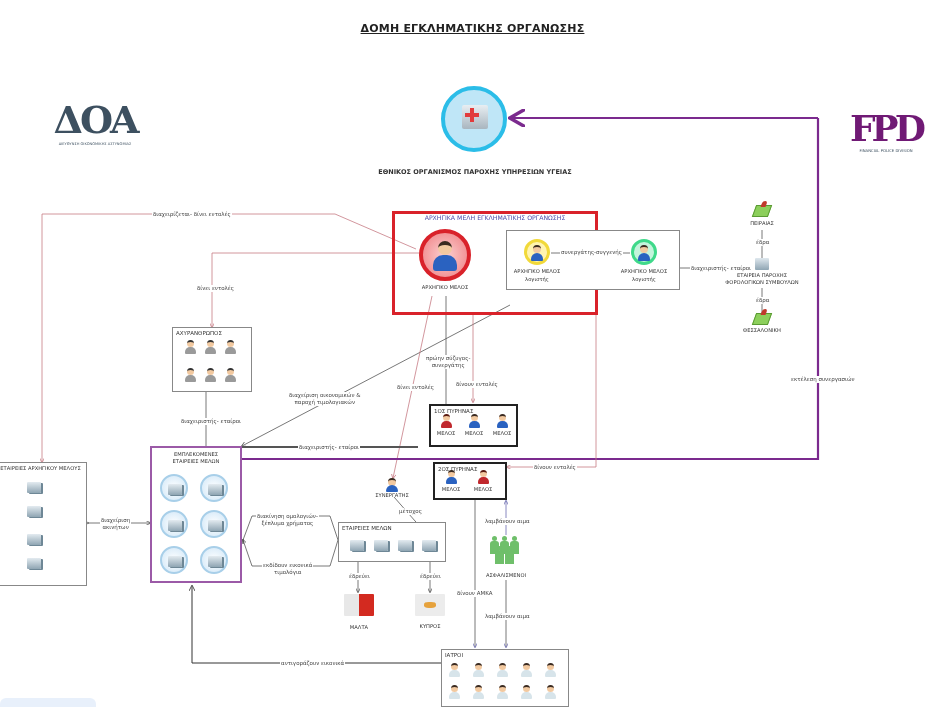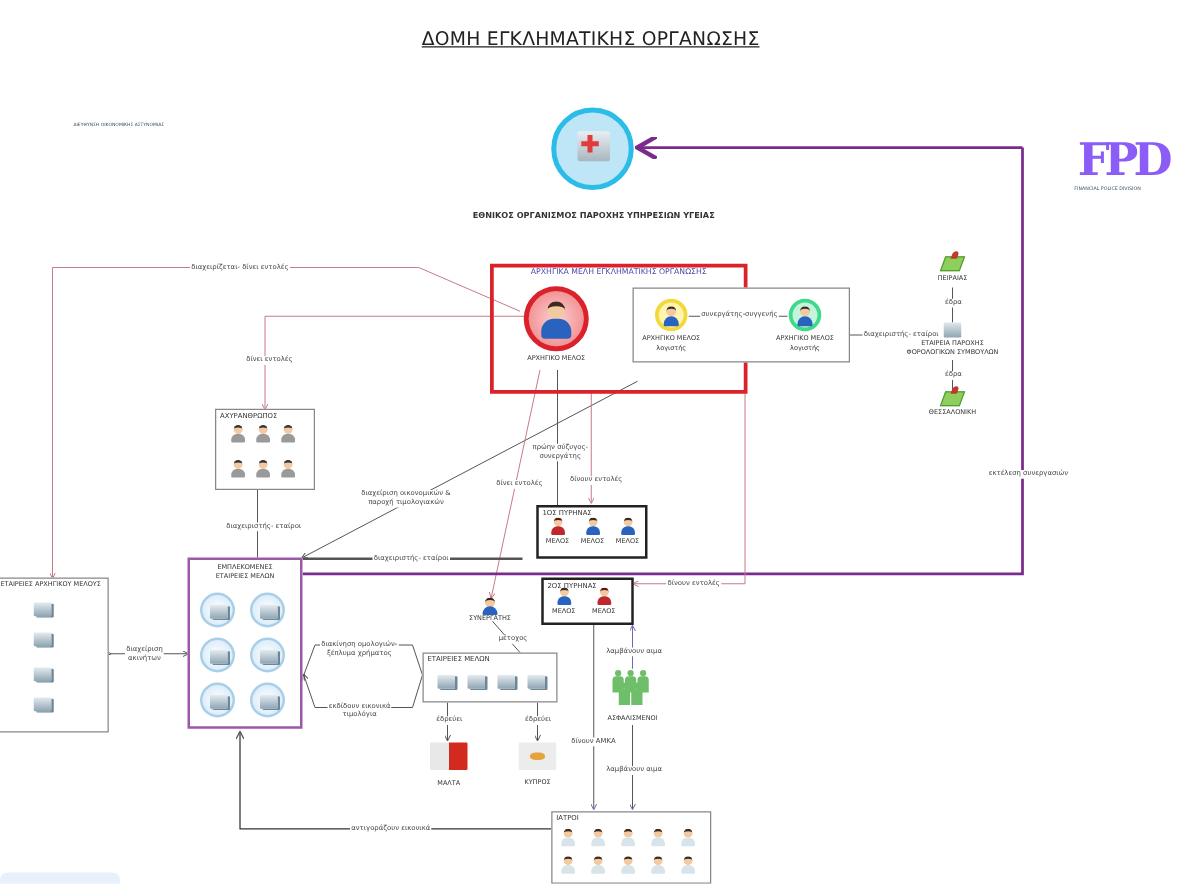--- a/index.html
+++ b/index.html
@@ -1,18 +1,18 @@
 <!DOCTYPE html>
 <html><head>
 <meta charset="utf-8">
 <style>
   html, body { margin:0; padding:0; }
   body { width:945px; height:707px; background:#ffffff; position:relative; overflow:hidden; font-family:"DejaVu Sans", sans-serif; }
   .abs { position:absolute; }
-  .title { left:0; width:945px; top:22px; text-align:center; font-family:"DejaVu Sans", sans-serif; font-weight:normal; font-size:15px; color:#222; text-decoration:underline; letter-spacing:0.2px; }
+  .title { left:0; width:945px; top:22px; text-align:center; font-family:"DejaVu Sans", sans-serif; font-weight:bold; font-size:11px; color:#222; text-decoration:underline; letter-spacing:0.2px; }
   .lbl { font-size:5.5px; color:#444; white-space:nowrap; background:#fff; padding:0 1px; line-height:7px; }
   .lblc { text-align:center; }
   .box { border:1px solid #888; background:#fff; box-sizing:border-box; }
   .boxhead { font-size:5.5px; color:#333; position:absolute; left:3px; top:2px; white-space:nowrap; }
   svg.lines { position:absolute; left:0; top:0; }
   .node-caption { font-size:5.2px; color:#333; text-align:center; white-space:nowrap; }
   .logo-text { font-family:"DejaVu Serif", serif; font-weight:bold; color:#3f5566; }
   .bottom-tab { left:0; top:698px; width:96px; height:12px; background:#e8f0fb; border-radius:6px 6px 0 0; }
 </style>
 </head>
@@ -73,24 +73,25 @@
 
   <line x1="475" y1="500" x2="475" y2="647" stroke="#555" stroke-width="0.8" marker-end="url(#arrB)"></line>
 
   <line x1="506" y1="535" x2="506" y2="501" stroke="#6a6ab0" stroke-width="0.8" marker-end="url(#arrB)"></line>
   <line x1="506" y1="580" x2="506" y2="647" stroke="#555" stroke-width="0.8" marker-end="url(#arrB)"></line>
 
   <polyline points="441,663 192,663 192,586" fill="none" stroke="#333" stroke-width="1" marker-end="url(#arrG)"></polyline>
 </svg>
 
 <div class="abs" style="left:40px;top:98px;width:110px;height:60px;">
+  <div class="logo-text" style="font-size:38px;letter-spacing:-3px;line-height:44px;text-align:center;color:#3d5060;">ΔΟΑ</div>
   <div style="font-size:3.6px;color:#3d5060;text-align:center;white-space:nowrap;">ΔΙΕΥΘΥΝΣΗ ΟΙΚΟΝΟΜΙΚΗΣ ΑΣΤΥΝΟΜΙΑΣ</div>
 </div>
 <div class="abs" style="left:838px;top:108px;width:96px;height:55px;">
-  <div class="logo-text" style="font-size:36px;letter-spacing:-4px;line-height:40px;text-align:right;color:#8b5cf6;">FPD</div>
+  <div class="logo-text" style="font-size:36px;letter-spacing:-4px;line-height:40px;text-align:center;color:#701a75;">FPD</div>
   <div style="font-size:3.8px;color:#3d5060;text-align:center;white-space:nowrap;">FINANCIAL POLICE DIVISION</div>
 </div>
 
 <div class="abs" style="left:441px;top:86px;width:66px;height:66px;border-radius:50%;background:#bfe6f7;border:4px solid #2bbde8;box-sizing:border-box;">
   <div style="position:absolute;left:17px;top:15px;width:26px;height:24px;background:linear-gradient(#e8eef2,#a9b6bf);border-radius:2px;">
     <div style="position:absolute;left:3px;top:8px;width:14px;height:4px;background:#e23b3b;"></div>
     <div style="position:absolute;left:8px;top:3px;width:4px;height:14px;background:#e23b3b;"></div>
   </div>
 </div>
 <div class="abs node-caption" style="left:360px;top:168px;width:230px;font-size:6.5px;font-weight:bold;color:#333;">ΕΘΝΙΚΟΣ ΟΡΓΑΝΙΣΜΟΣ ΠΑΡΟΧΗΣ ΥΠΗΡΕΣΙΩΝ ΥΓΕΙΑΣ</div>

